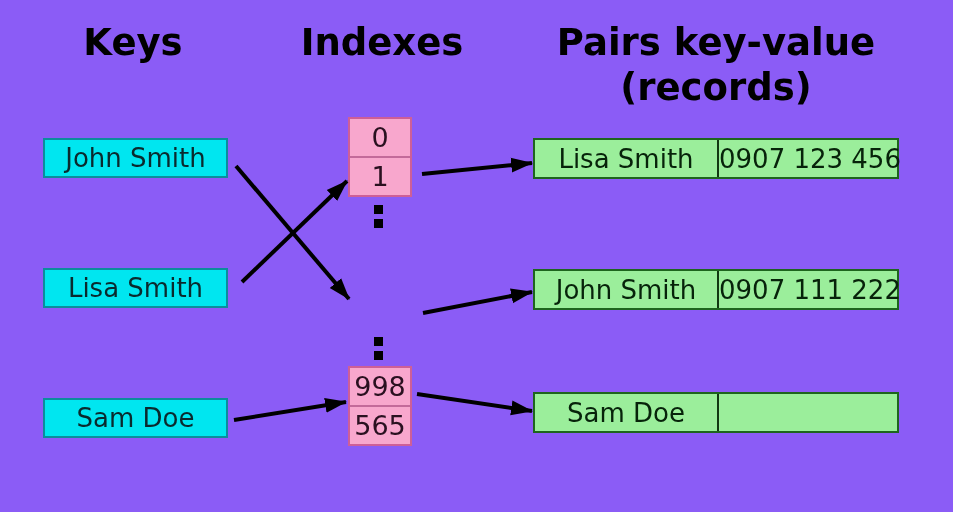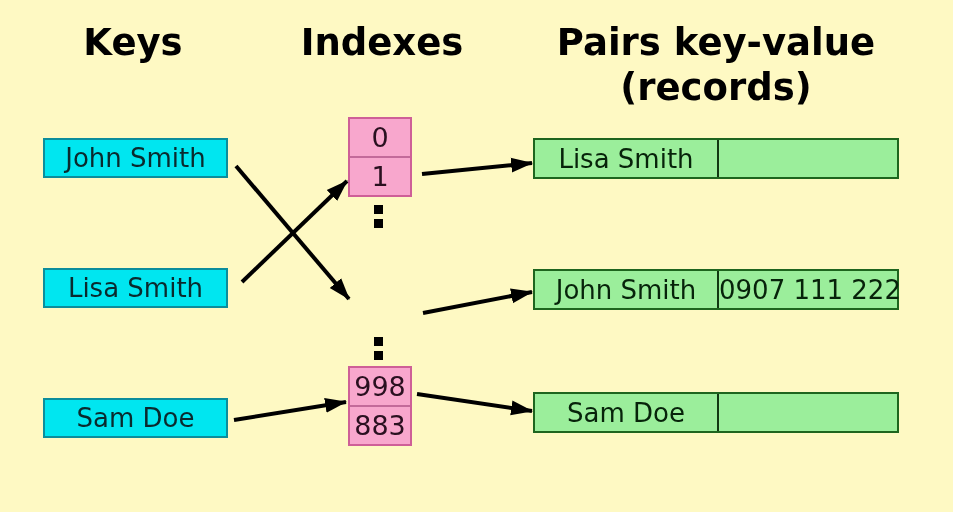--- a/index.html
+++ b/index.html
@@ -1,17 +1,17 @@
 <!DOCTYPE html>
 <html><head>
 <meta charset="utf-8">
 <style>
   html,body{margin:0;padding:0;background:#ffffff;}
   .stage{
-    position:relative;width:953px;height:512px;background:#fef9c3;overflow:hidden;
+    position:relative;width:953px;height:512px;background:#8b5cf6;overflow:hidden;
     font-family:"DejaVu Sans","Liberation Sans",sans-serif;color:#111111;
   }
   .hdr{
     position:absolute;top:20px;font-size:37px;font-weight:700;color:#000;
     text-align:center;line-height:45px;white-space:nowrap;
   }
   .hdr-keys{left:33px;width:200px;}
   .hdr-indexes{left:282px;width:200px;}
   .hdr-records{left:516px;width:400px;white-space:normal;}
   .key-box{
@@ -70,25 +70,26 @@
   <div class="dots" style="top:205px">
     <div class="dot"></div>
     <div class="dot"></div>
   </div>
   <div class="dots" style="top:337px">
     <div class="dot"></div>
     <div class="dot"></div>
   </div>
   <div class="index-group" style="top:366px">
     <div class="index-cell">998</div>
-    <div class="index-cell">883</div>
+    <div class="index-cell">565</div>
   </div>
 
   <div class="record-box" style="top:138px">
     <div class="record-key">Lisa Smith</div>
+    <div class="record-value">0907 123 456</div>
   </div>
   <div class="record-box" style="top:269px">
     <div class="record-key">John Smith</div>
     <div class="record-value">0907 111 222</div>
   </div>
   <div class="record-box" style="top:392px">
     <div class="record-key">Sam Doe</div>
   </div>
 
   <svg class="arrows" viewBox="0 0 953 512">

